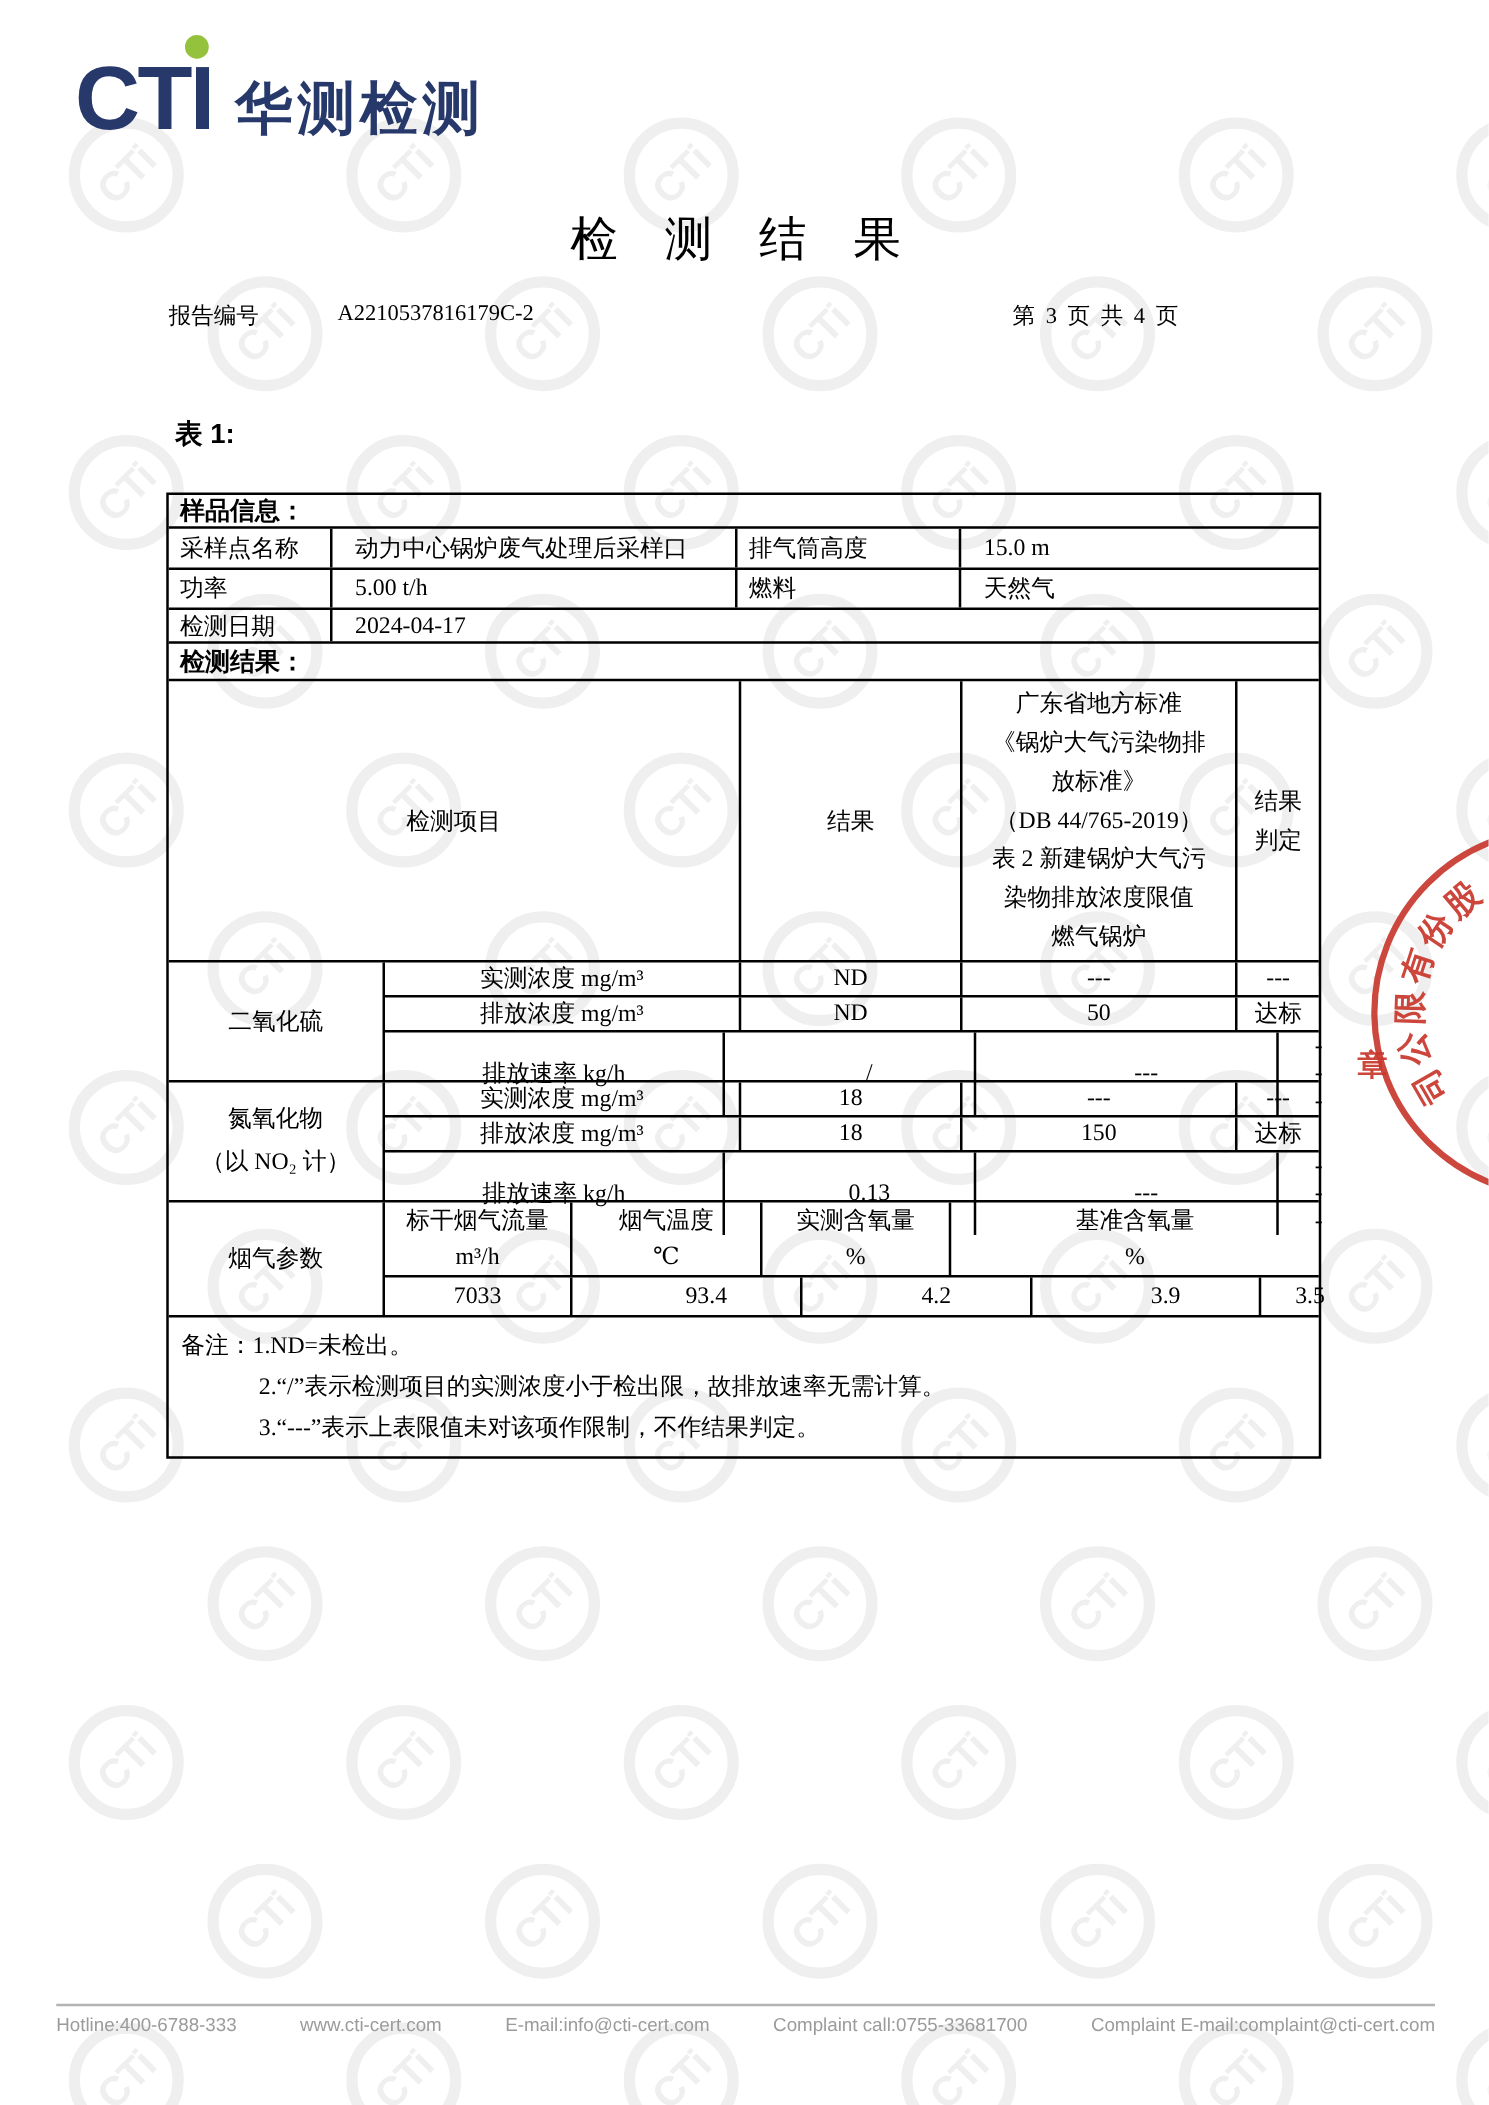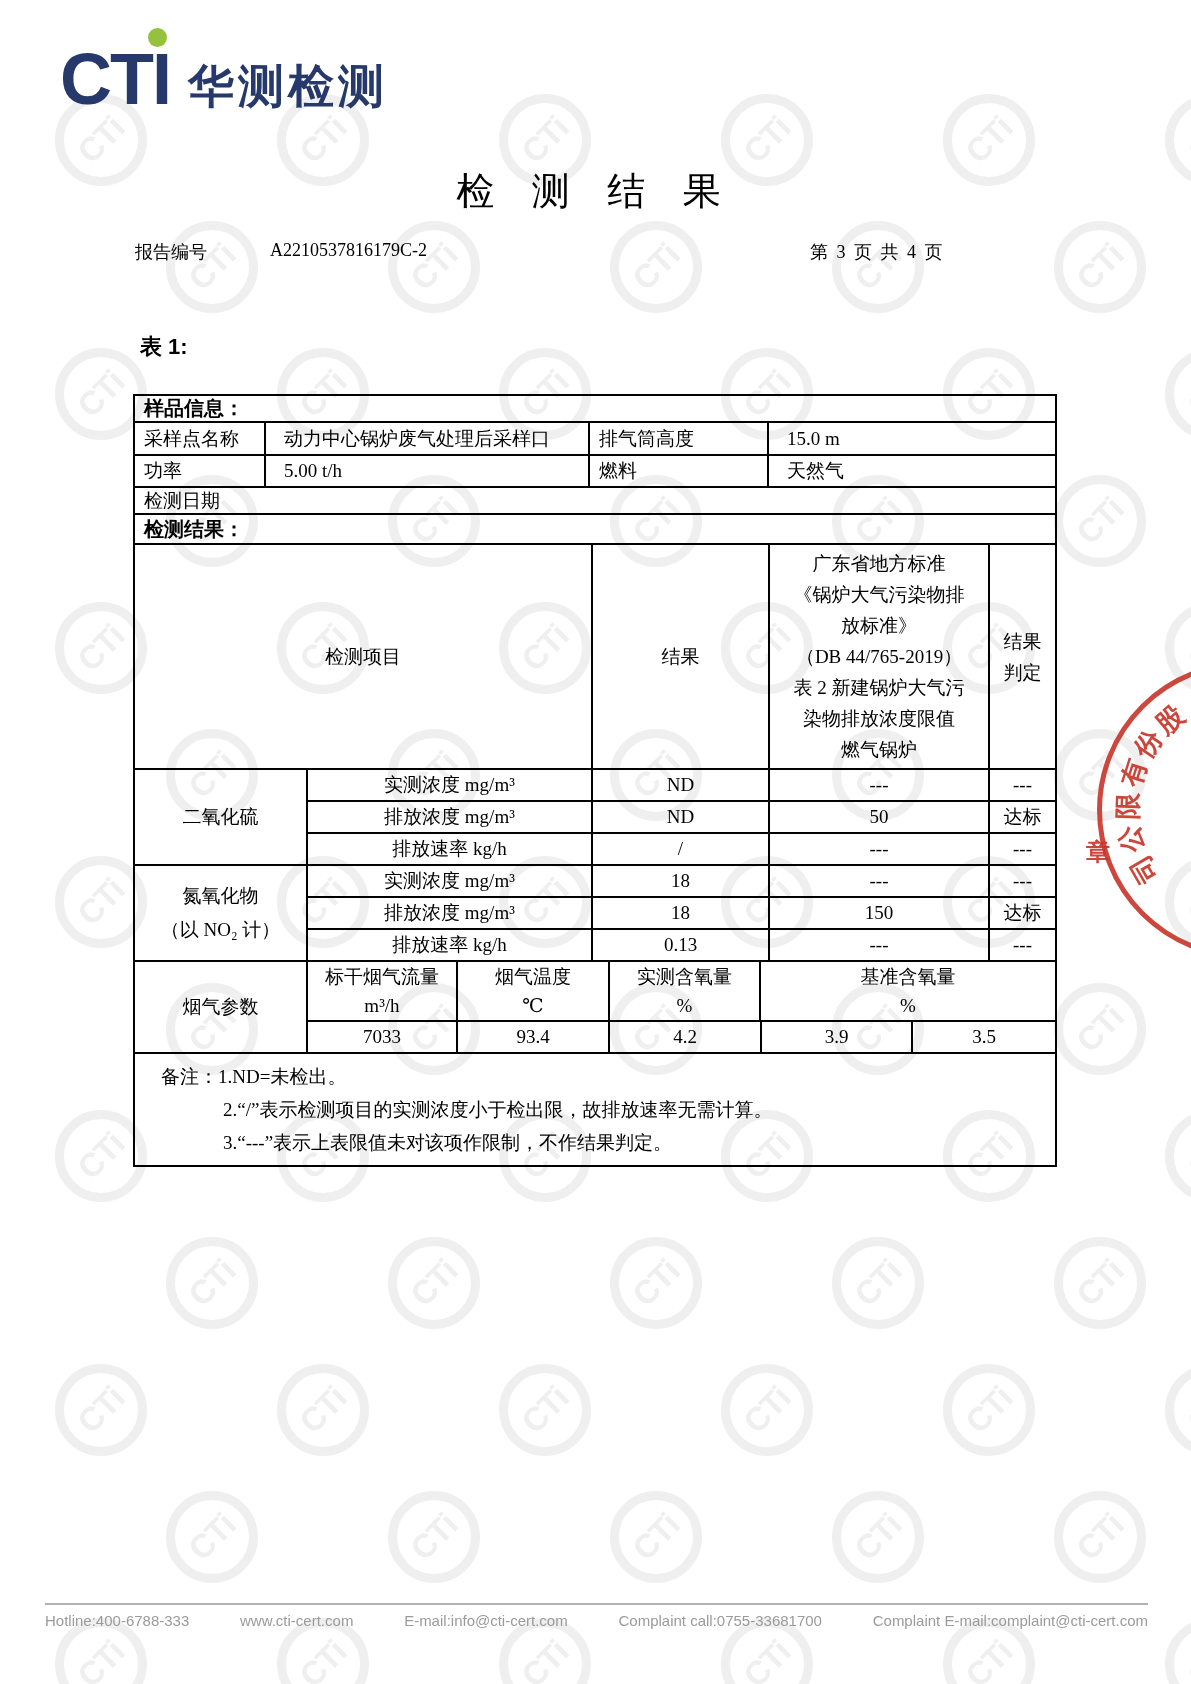--- a/index.html
+++ b/index.html
@@ -55,23 +55,23 @@
   .td.c{justify-content:center;text-align:center;}
   .td.l{padding-left:9px;}
   .td.v{padding-left:18px;}
   .sec{
     font-family:"Liberation Sans","DejaVu Sans",sans-serif;font-weight:bold;font-size:20px;
     display:flex;align-items:center;padding-left:9px;
   }
   .pre{white-space:pre-line;line-height:31px;}
   .gcol{flex:1;display:flex;flex-direction:column;min-width:0;}
   .grow{display:flex;flex:1;border-bottom:2px solid #000;box-sizing:border-box;}
-  .grow:last-child{border-bottom:none;}
+  .grow:last-child{border-bottom:none;gap:32px;}
   .fh{flex-direction:column;justify-content:center;text-align:center;line-height:29px;}
-  .notes{display:block;padding:6px 10px 0 16px;}
+  .notes{display:block;padding:6px 10px 0 0;}
   .note{line-height:33px;padding-left:72px;}
   .note.first{padding-left:10px;}
   
   .stamp{position:absolute;inset:0;z-index:5;pointer-events:none;}
   .stamp-ring{
     position:absolute;left:1097px;top:661px;width:298px;height:298px;border-radius:50%;
     border:5px solid var(--red,#c8372c);box-sizing:border-box;opacity:.92;
   }
   .stamp-char{
     position:absolute;font-weight:bold;font-size:27px;color:var(--red,#c8372c);opacity:.92;
@@ -417,20 +417,21 @@
 
     <div class="tr" style="height:32px">
       <div class="td l" style="width:131px">功率</div>
       <div class="td v" style="width:324px">5.00 t/h</div>
       <div class="td l" style="width:179px">燃料</div>
       <div class="td v" style="flex:1">天然气</div>
     </div>
 
     <div class="tr" style="height:27px">
       <div class="td l" style="width:131px">检测日期</div>
+      <div class="td v" style="flex:1">2024-04-17</div>
     </div>
 
     <div class="tr" style="height:30px">
       <div class="td sec" style="flex:1">检测结果：</div>
     </div>
 
     <div class="tr" style="height:225px">
       <div class="td c" style="width:458px">检测项目</div>
       <div class="td c" style="width:177px">结果</div>
       <div class="td c pre" style="width:220px">广东省地方标准

